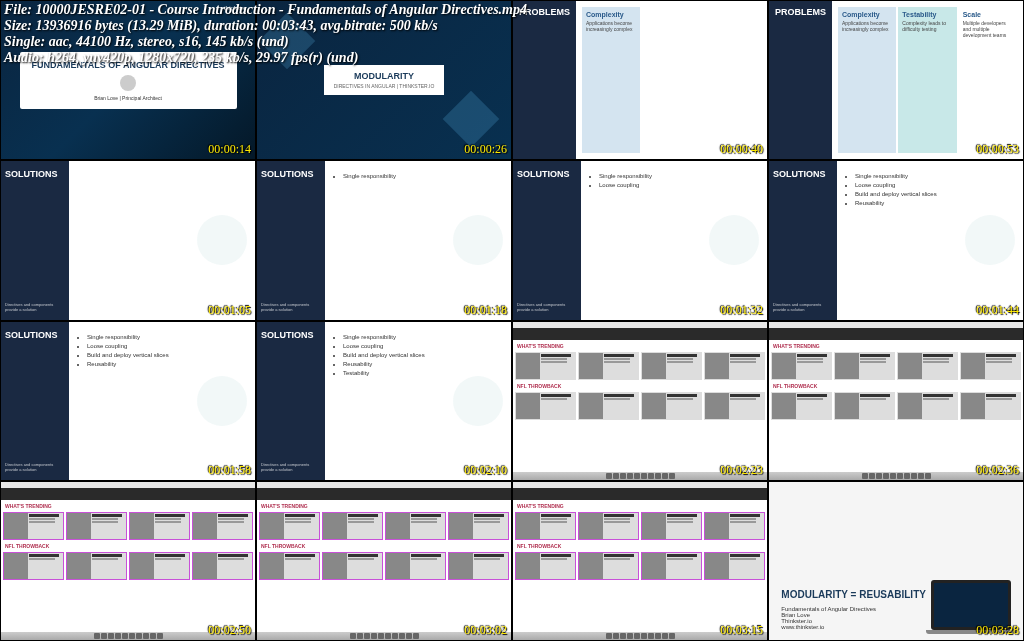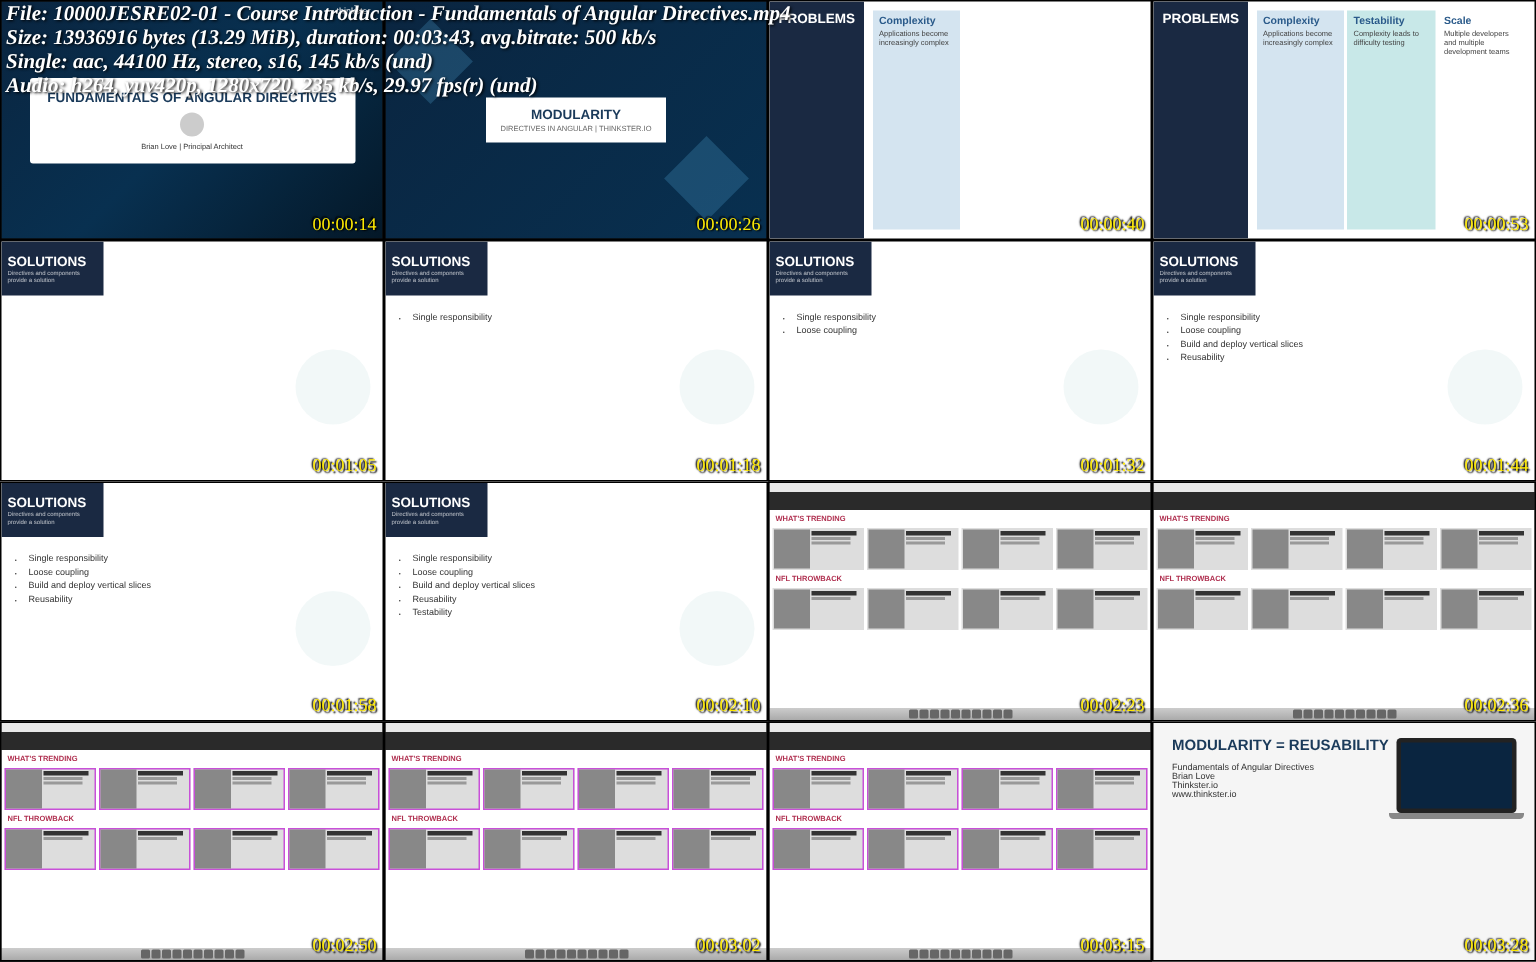--- a/index.html
+++ b/index.html
@@ -69,21 +69,21 @@
 .problems { background: #fff; display: flex; flex-direction: row; }
 .problems .header { background: #1a2942; color: #fff; text-align: center; padding: 6px; font-size: 9px; font-weight: bold; }
 .problems .cols { display: flex; flex: 1; gap: 2px; padding: 6px; }
 .problems .col { flex: 1; padding: 4px; }
 .problems .col.blue { background: #d4e4f0; }
 .problems .col.teal { background: #c8e8e8; }
 .problems .col-title { color: #2a5a8a; font-size: 7px; font-weight: bold; margin-bottom: 2px; }
 .problems .col-text { font-size: 5px; color: #444; }
 
 
-.solutions { background: #fff; display: flex; flex-direction: column; }
+.solutions { background: #fff; display: flex; }
 .solutions .side { background: #1a2942; color: #fff; width: 68px; padding: 8px 4px; font-size: 9px; font-weight: bold; display: flex; flex-direction: column; }
 .solutions .side .small { font-size: 4px; font-weight: normal; margin-top: auto; opacity: 0.7; }
 .solutions .content { flex: 1; padding: 12px 8px; position: relative; }
 .solutions .content li { font-size: 6px; color: #333; margin-bottom: 3px; list-style: disc; margin-left: 10px; }
 .solutions .wm { position: absolute; right: 8px; top: 50%; transform: translateY(-50%); width: 50px; height: 50px; opacity: 0.08; border-radius: 50%; background: #5aa; }
 
 
 .browser { background: #333; display: flex; flex-direction: column; }
 .browser .chrome { height: 12px; background: #2a2a2a; position: relative; }
 .browser .menubar { height: 6px; background: #e8e8e8; }
@@ -93,21 +93,21 @@
 .browser .card.boxed { border: 1px solid #c850d8; }
 .browser .card .img { width: 40%; background: #888; }
 .browser .card .txt { flex: 1; padding: 1px; }
 .browser .card .txt .h { height: 3px; background: #333; margin-bottom: 1px; width: 90%; }
 .browser .card .txt .p { height: 2px; background: #999; margin-bottom: 1px; width: 80%; }
 .browser .section { font-size: 5px; font-weight: bold; color: #b03050; padding: 1px 2px; }
 .browser .dock { height: 8px; background: linear-gradient(#ccc, #aaa); display: flex; justify-content: center; gap: 1px; padding: 1px; }
 .browser .dock span { width: 6px; height: 6px; background: #666; border-radius: 1px; }
 
 
-.laptop { background: #f5f5f5; display: flex; align-items: flex-start; justify-content: space-around; padding: 10px; }
+.laptop { background: #f5f5f5; display: flex; align-items: flex-end; justify-content: space-around; padding: 10px; }
 .laptop .text { font-size: 6px; color: #333; }
 .laptop .text .title { font-size: 10px; font-weight: bold; color: #1a3a5a; margin-bottom: 6px; }
 .laptop .device { width: 80px; height: 50px; background: #222; border-radius: 3px; position: relative; }
 .laptop .device::after { content: ''; position: absolute; bottom: -4px; left: -5px; right: -5px; height: 4px; background: #888; border-radius: 0 0 3px 3px; }
 .laptop .screen { position: absolute; inset: 3px; background: #0a2540; }
 </style>
 </head>
 <body>
 
 <div class="metadata">

